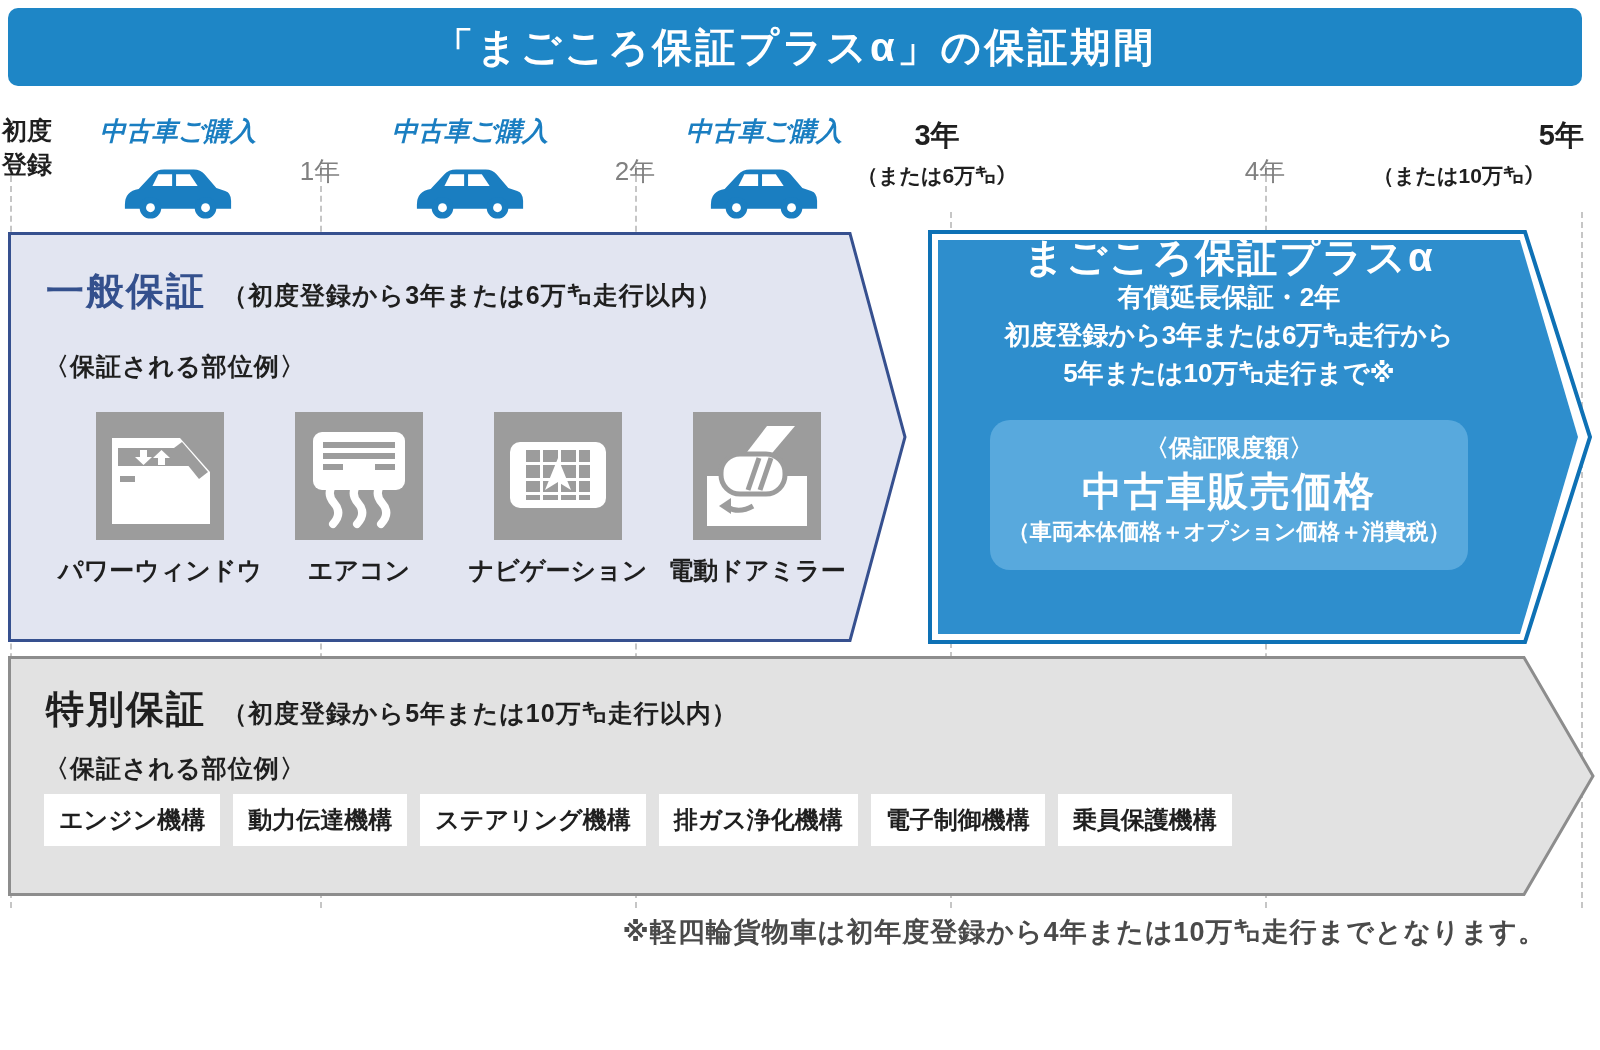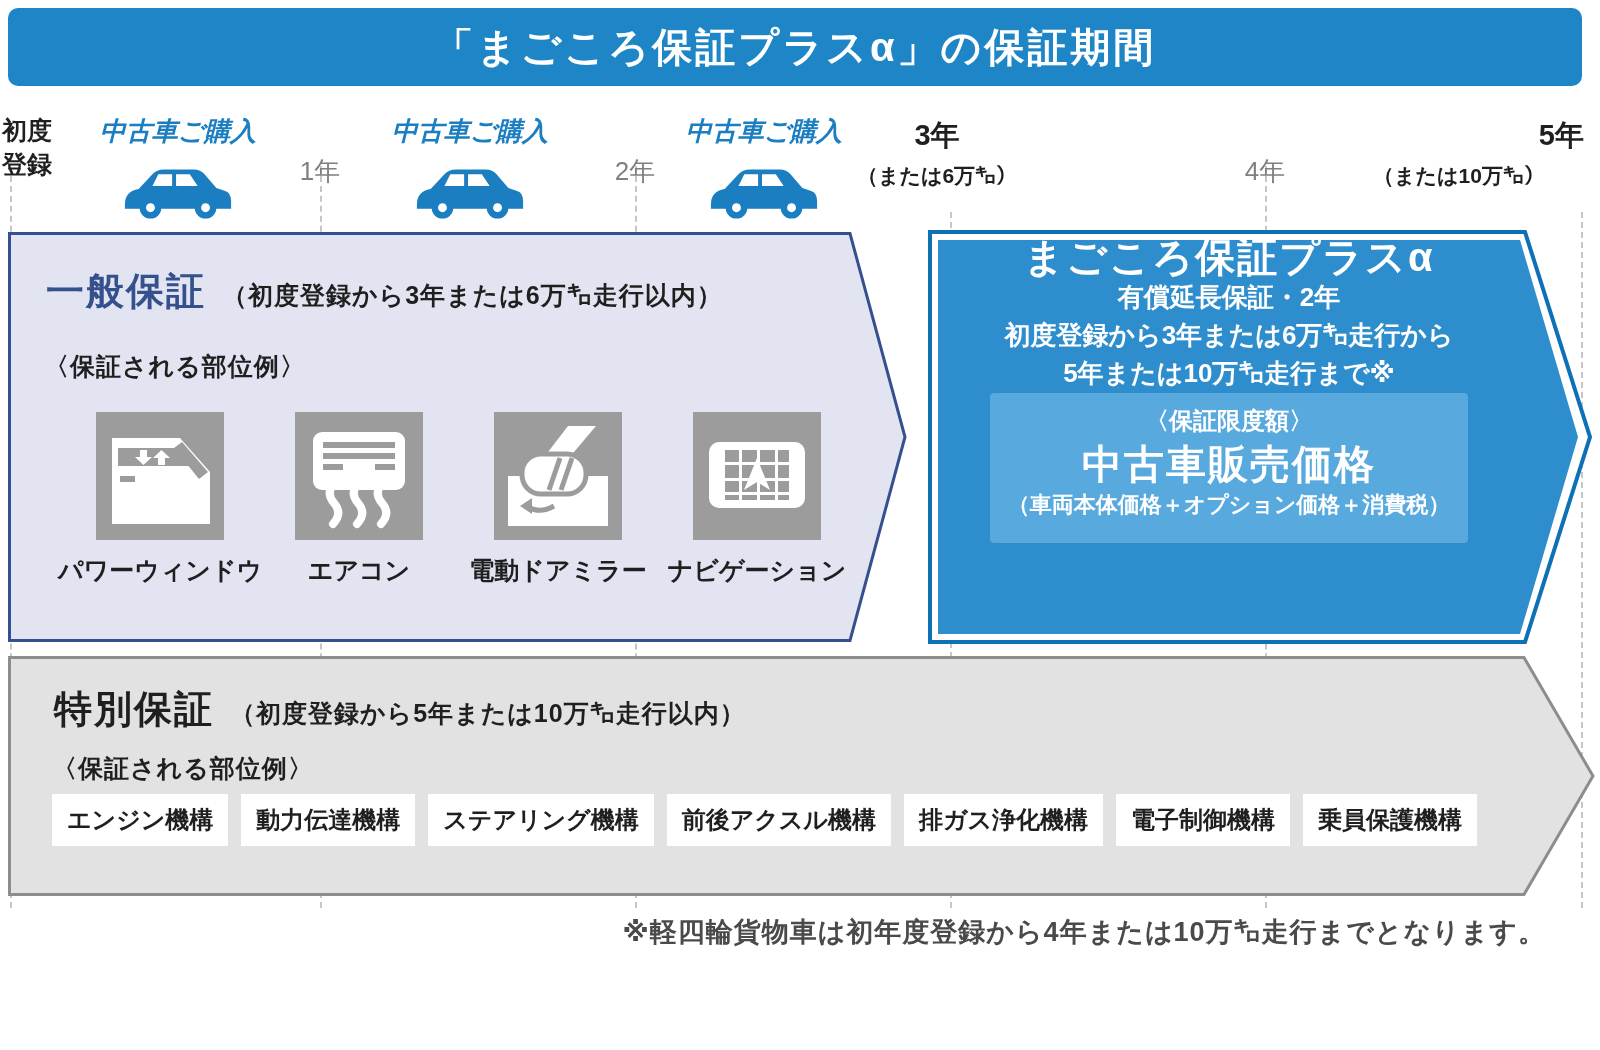--- a/index.html
+++ b/index.html
@@ -42,27 +42,27 @@
   .parts-heading{position:absolute;left:36px;top:118px;font-size:25px;font-weight:600;letter-spacing:1px;}
   .parts-row{position:absolute;left:88px;top:180px;display:flex;gap:71px;justify-content:space-between;}
   .part{width:128px;display:flex;flex-direction:column;align-items:center;}
   .part-label{margin-top:14px;font-size:25px;font-weight:bold;white-space:nowrap;}
 
   
   .plus-content{left:938px;top:230px;width:582px;height:414px;z-index:1;text-align:center;color:#fff;}
   .plus-title{font-size:40px;font-weight:bold;letter-spacing:2px;height:48px;}
   .plus-line{font-size:26px;line-height:38px;font-weight:600;}
   .plus-line:first-of-type{margin-top:14px;}
-  .limit-panel{margin:1px auto 0;width:478px;height:150px;background:var(--plus_inner_blue);border-radius:4px;}
+  .limit-panel{margin:28px auto 0;width:478px;height:150px;background:var(--plus_inner_blue);border-radius:20px;}
   .limit-heading{padding-top:12px;font-size:24px;font-weight:600;}
   .limit-value{font-size:40px;font-weight:bold;line-height:54px;letter-spacing:2px;}
   .limit-note{font-size:22px;line-height:28px;font-weight:600;}
 
   
-  .sp-content{left:8px;top:656px;width:1560px;height:240px;z-index:1;margin-left:8px;}
+  .sp-content{left:8px;top:656px;width:1560px;height:240px;z-index:1;}
   .sp-title{font-size:38px;font-weight:bold;letter-spacing:2px;}
   .chips-row{position:absolute;left:36px;top:138px;display:flex;gap:13px;}
   .chip{background:#ffffff;font-size:24px;font-weight:bold;padding:10px 15px;white-space:nowrap;}
 
   .footnote{right:54px;top:914px;font-size:27px;font-weight:600;color:var(--footnote_gray);letter-spacing:1px;z-index:2;}
 </style>
 </head>
 <body>
 
 <div class="dash" style="left:10px;top:176px;height:732px;"></div>
@@ -159,44 +159,44 @@
         <rect x="80" y="52" width="20" height="6" style="fill:var(--tile_gray)"></rect>
         <path d="M40 70 q-10 11 -1 21 q9 10 -1 21" fill="none" stroke="#fff" stroke-width="8" stroke-linecap="round"></path>
         <path d="M64 70 q-10 11 -1 21 q9 10 -1 21" fill="none" stroke="#fff" stroke-width="8" stroke-linecap="round"></path>
         <path d="M88 70 q-10 11 -1 21 q9 10 -1 21" fill="none" stroke="#fff" stroke-width="8" stroke-linecap="round"></path>
       </svg>
       <div class="part-label">エアコン</div>
     </div>
     <div class="part">
       <svg width="128" height="128" viewBox="0 0 128 128">
         <rect width="128" height="128" style="fill:var(--tile_gray)"></rect>
-        <polygon points="74,14 102,14 58,66 34,66" fill="#fff"></polygon>
-        <rect x="14" y="64" width="100" height="50" fill="#fff"></rect>
-        <rect x="28" y="42" width="64" height="40" rx="19" fill="#fff" style="stroke:var(--tile_gray)" stroke-width="5"></rect>
-        <path d="M66 46 L55 78" style="stroke:var(--tile_gray)" stroke-width="5"></path>
-        <path d="M78 46 L67 78" style="stroke:var(--tile_gray)" stroke-width="5"></path>
-        <path d="M60 94 Q46 102 34 95" fill="none" style="stroke:var(--tile_gray)" stroke-width="5"></path>
-        <polygon points="38,86 38,102 26,94" style="fill:var(--tile_gray)"></polygon>
-      </svg>
-      <div class="part-label">電動ドアミラー</div>
-    </div>
-    <div class="part">
-      <svg width="128" height="128" viewBox="0 0 128 128">
-        <rect width="128" height="128" style="fill:var(--tile_gray)"></rect>
         <rect x="16" y="30" width="96" height="66" rx="10" fill="#fff"></rect>
         <rect x="32" y="38" width="64" height="50" style="fill:var(--tile_gray)"></rect>
         <rect x="46" y="38" width="3" height="50" fill="#fff"></rect>
         <rect x="64" y="38" width="3" height="50" fill="#fff"></rect>
         <rect x="82" y="38" width="3" height="50" fill="#fff"></rect>
         <rect x="32" y="50" width="64" height="3" fill="#fff"></rect>
         <rect x="32" y="66" width="64" height="3" fill="#fff"></rect>
         <rect x="32" y="80" width="64" height="3" fill="#fff"></rect>
         <polygon points="64,46 77,78 64,70 51,78" fill="#fff"></polygon>
       </svg>
       <div class="part-label">ナビゲーション</div>
+    </div>
+    <div class="part">
+      <svg width="128" height="128" viewBox="0 0 128 128">
+        <rect width="128" height="128" style="fill:var(--tile_gray)"></rect>
+        <polygon points="74,14 102,14 58,66 34,66" fill="#fff"></polygon>
+        <rect x="14" y="64" width="100" height="50" fill="#fff"></rect>
+        <rect x="28" y="42" width="64" height="40" rx="19" fill="#fff" style="stroke:var(--tile_gray)" stroke-width="5"></rect>
+        <path d="M66 46 L55 78" style="stroke:var(--tile_gray)" stroke-width="5"></path>
+        <path d="M78 46 L67 78" style="stroke:var(--tile_gray)" stroke-width="5"></path>
+        <path d="M60 94 Q46 102 34 95" fill="none" style="stroke:var(--tile_gray)" stroke-width="5"></path>
+        <polygon points="38,86 38,102 26,94" style="fill:var(--tile_gray)"></polygon>
+      </svg>
+      <div class="part-label">電動ドアミラー</div>
     </div>
   </div>
 </div>
 
 <svg class="abs panel panel-svg" style="left:928px;top:230px;" width="668" height="416">
   <polygon points="2,2 597,2 662,207 597,412 2,412" fill="#ffffff" style="stroke:var(--plus_border_blue)" stroke-width="4"></polygon>
   <polygon points="10,10 592,10 650,207 592,404 10,404" style="fill:var(--plus_fill_blue)"></polygon>
 </svg>
 <div class="abs plus-content">
   <div class="plus-title">まごころ保証プラスα</div>
@@ -216,20 +216,19 @@
 <div class="abs sp-content">
   <div class="title-row" style="top:28px;">
     <span class="sp-title">特別保証</span>
     <span class="panel-subtitle">（初度登録から5年または10万㌔走行以内）</span>
   </div>
   <div class="parts-heading" style="top:96px;">〈保証される部位例〉</div>
   <div class="chips-row">
     <div class="chip">エンジン機構</div>
     <div class="chip">動力伝達機構</div>
     <div class="chip">ステアリング機構</div>
-    <div class="chip">前後アクスル機構</div>
     <div class="chip">排ガス浄化機構</div>
     <div class="chip">電子制御機構</div>
     <div class="chip">乗員保護機構</div>
   </div>
 </div>
 
 <div class="abs footnote">※軽四輪貨物車は初年度登録から4年または10万㌔走行までとなります。</div>
 
 </body></html>

